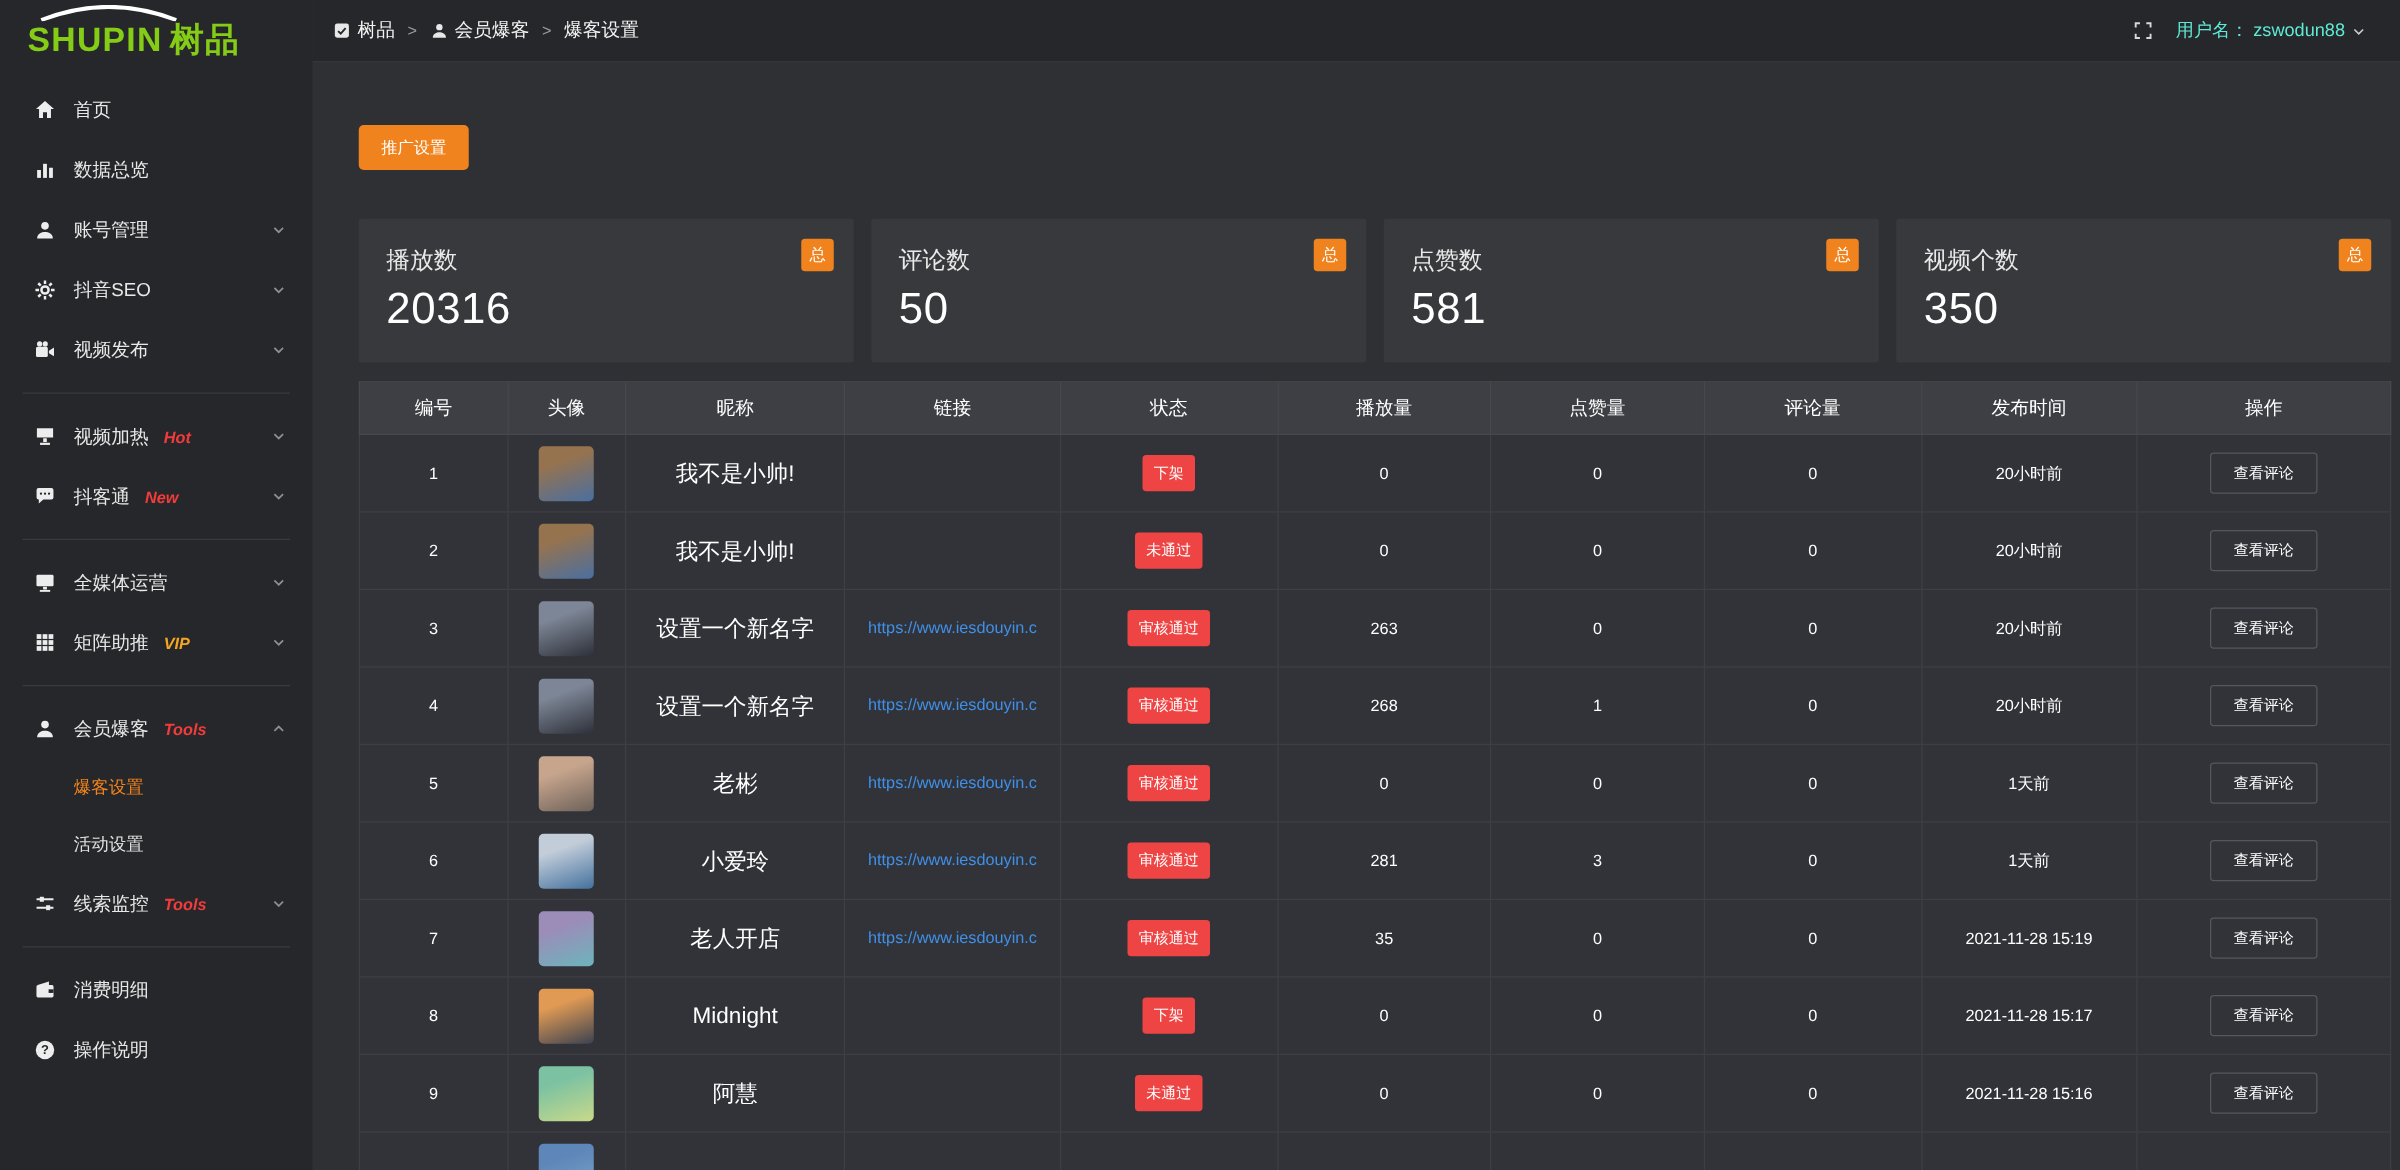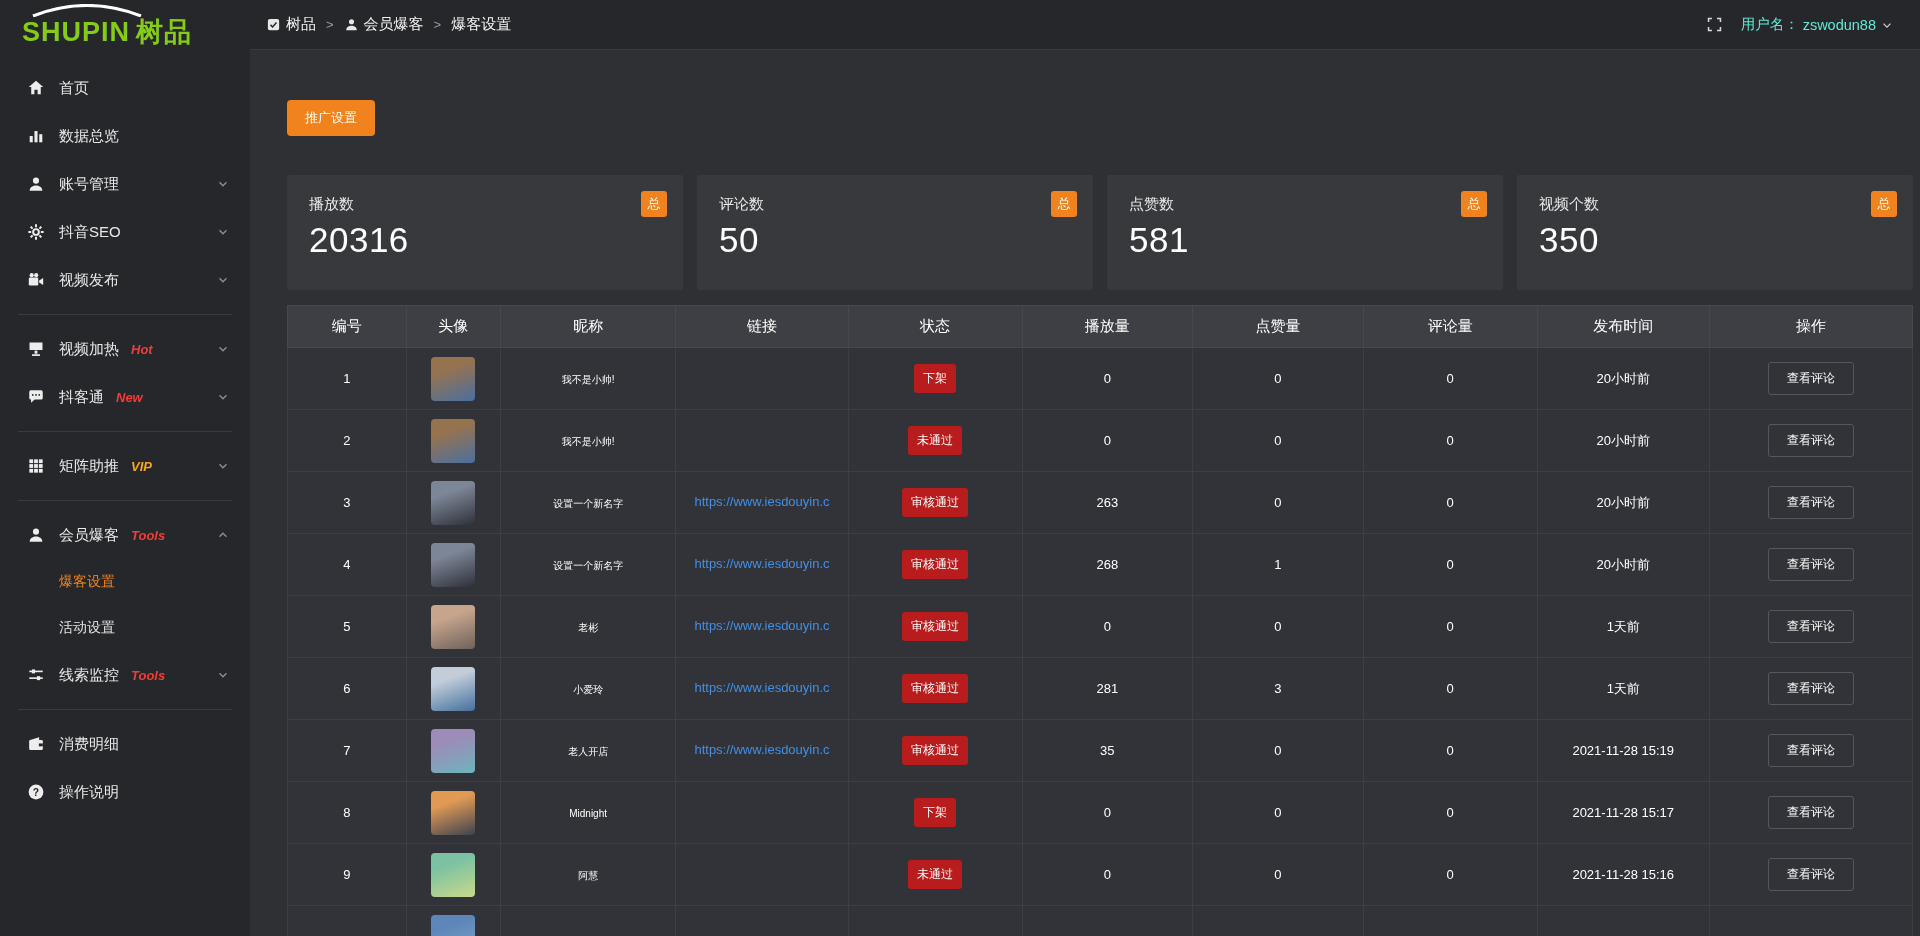--- a/index.html
+++ b/index.html
@@ -33,34 +33,34 @@
   .crumb-sep { margin:0 10px; color:#9b9b9f; font-size:13px; }
   .topbar-right { margin-left:auto; display:flex; align-items:center; gap:18px; }
   .fullscreen-btn { display:flex; cursor:pointer; }
   .user-box { display:flex; align-items:center; gap:4px; font-size:14.5px; cursor:pointer; color:#5eead4; }
   
   .content { flex:1; padding:50px 7px 0 37px; overflow:hidden; }
   .promo-btn { display:inline-block; background:#f0831d; color:#fff; border:none; border-radius:4px;
                font-size:13px; padding:9px 18px; cursor:pointer; font-family:inherit; }
   .stats-row { display:flex; gap:14px; margin-top:39px; }
   .stat-card { flex:1; height:115px; background:#38393d; border-radius:2px; position:relative; padding:20px 22px; }
-  .stat-label { font-size:15px; color:#e9e9e9; }
+  .stat-label { font-size:19px; color:#e9e9e9; }
   .stat-value { font-size:35px; font-weight:500; color:#fff; margin-top:6px; letter-spacing:0.5px; }
   .stat-badge { position:absolute; top:16px; right:16px; width:26px; height:26px; background:#f0831d;
                 color:#fff; font-size:13px; border-radius:3px; display:flex; align-items:center; justify-content:center; }
   
   .table-wrap { margin-top:15px; }
   table { width:100%; border-collapse:collapse; background:#323338; table-layout:fixed; }
   th { background:#3e3f44; height:42px; font-size:15px; font-weight:400; color:#fff;
        border:1px solid #47484d; text-align:center; }
   td { height:62px; text-align:center; font-size:13px; color:#fff; border:1px solid #3e3f44; padding:4px; }
   .avatar { width:44px; height:44px; border-radius:4px; margin:0 auto; }
-  .nickname { font-size:10px; font-weight:500; }
+  .nickname { font-size:18px; font-weight:500; }
   .link { color:#3f90e8; font-size:13px; text-decoration:none; white-space:nowrap; overflow:hidden; display:inline-block; max-width:100%; }
-  .status-badge { display:inline-block; background:#b91c1c; color:#fff; font-size:12px;
+  .status-badge { display:inline-block; background:#ef4444; color:#fff; font-size:12px;
                   padding:6px 9px; border-radius:3px; white-space:nowrap; }
   .action-btn { background:transparent; border:1px solid #56575d; color:#fff; font-size:12px;
                 padding:7px 18px; border-radius:3px; cursor:pointer; font-family:inherit; white-space:nowrap; }
 </style>
 </head>
 <body>
 
 <aside class="sidebar">
   <div class="logo">
     <svg class="logo-arc" width="118" height="13" viewBox="0 0 118 13">
@@ -168,20 +168,35 @@
         </span>
         <span>抖客通</span>
         <span class="nav-badge" style="color: rgb(242, 59, 59);">New</span>
         <span class="nav-chevron">
           <svg width="14" height="14" viewBox="0 0 20 20" fill="none" stroke="currentColor" stroke-width="2">
             <path d="M5 7.5 l5 5 l5 -5"></path>
           </svg>
         </span>
       </div>
       <div class="nav-divider"></div>
+      <div class="nav-item">
+        <span class="icon">
+          <svg width="18" height="18" viewBox="0 0 20 20" fill="#ededed">
+            <rect x="2.4" y="3.2" width="15.2" height="10.2" rx="1.2"></rect>
+            <rect x="8.3" y="13.8" width="3.4" height="2.4"></rect>
+            <rect x="5.4" y="16.6" width="9.2" height="1.7"></rect>
+          </svg>
+        </span>
+        <span>全媒体运营</span>
+        <span class="nav-chevron">
+          <svg width="14" height="14" viewBox="0 0 20 20" fill="none" stroke="currentColor" stroke-width="2">
+            <path d="M5 7.5 l5 5 l5 -5"></path>
+          </svg>
+        </span>
+      </div>
       <div class="nav-item">
         <span class="icon">
           <svg width="18" height="18" viewBox="0 0 20 20" fill="#ededed">
             <rect x="2.6" y="2.6" width="4.2" height="4.2"></rect>
             <rect x="7.9" y="2.6" width="4.2" height="4.2"></rect>
             <rect x="13.2" y="2.6" width="4.2" height="4.2"></rect>
             <rect x="2.6" y="7.9" width="4.2" height="4.2"></rect>
             <rect x="7.9" y="7.9" width="4.2" height="4.2"></rect>
             <rect x="13.2" y="7.9" width="4.2" height="4.2"></rect>
             <rect x="2.6" y="13.2" width="4.2" height="4.2"></rect>

